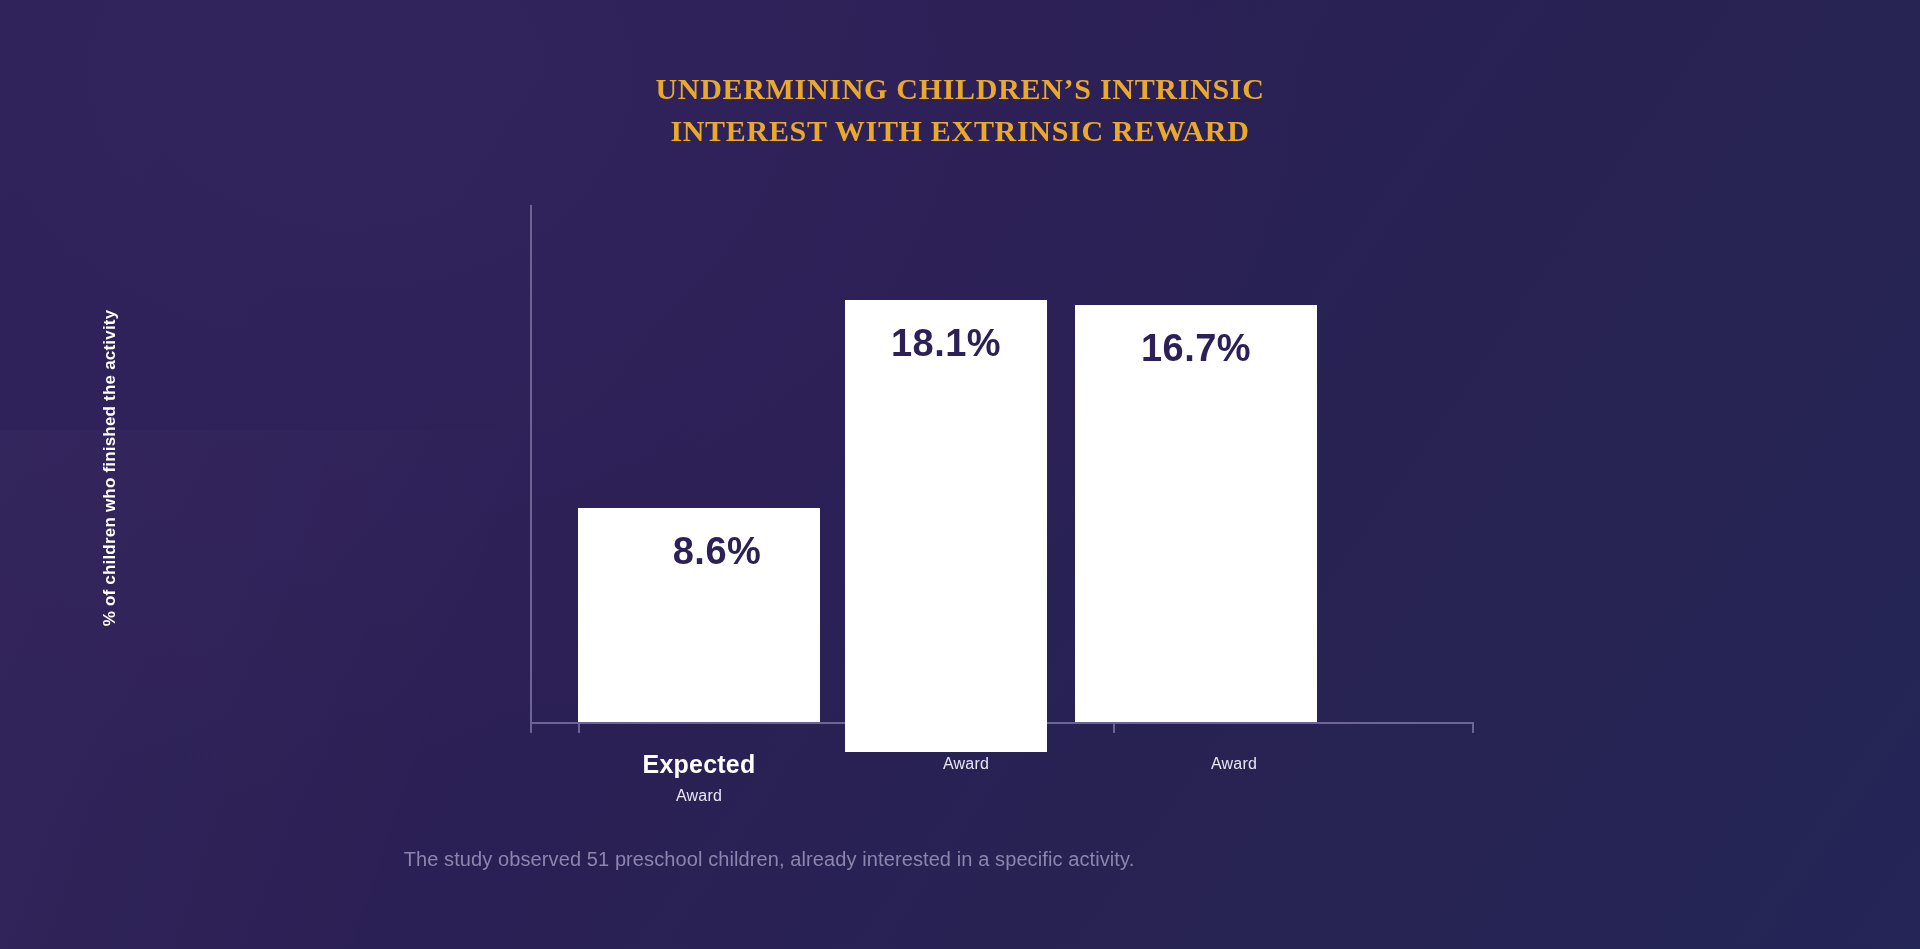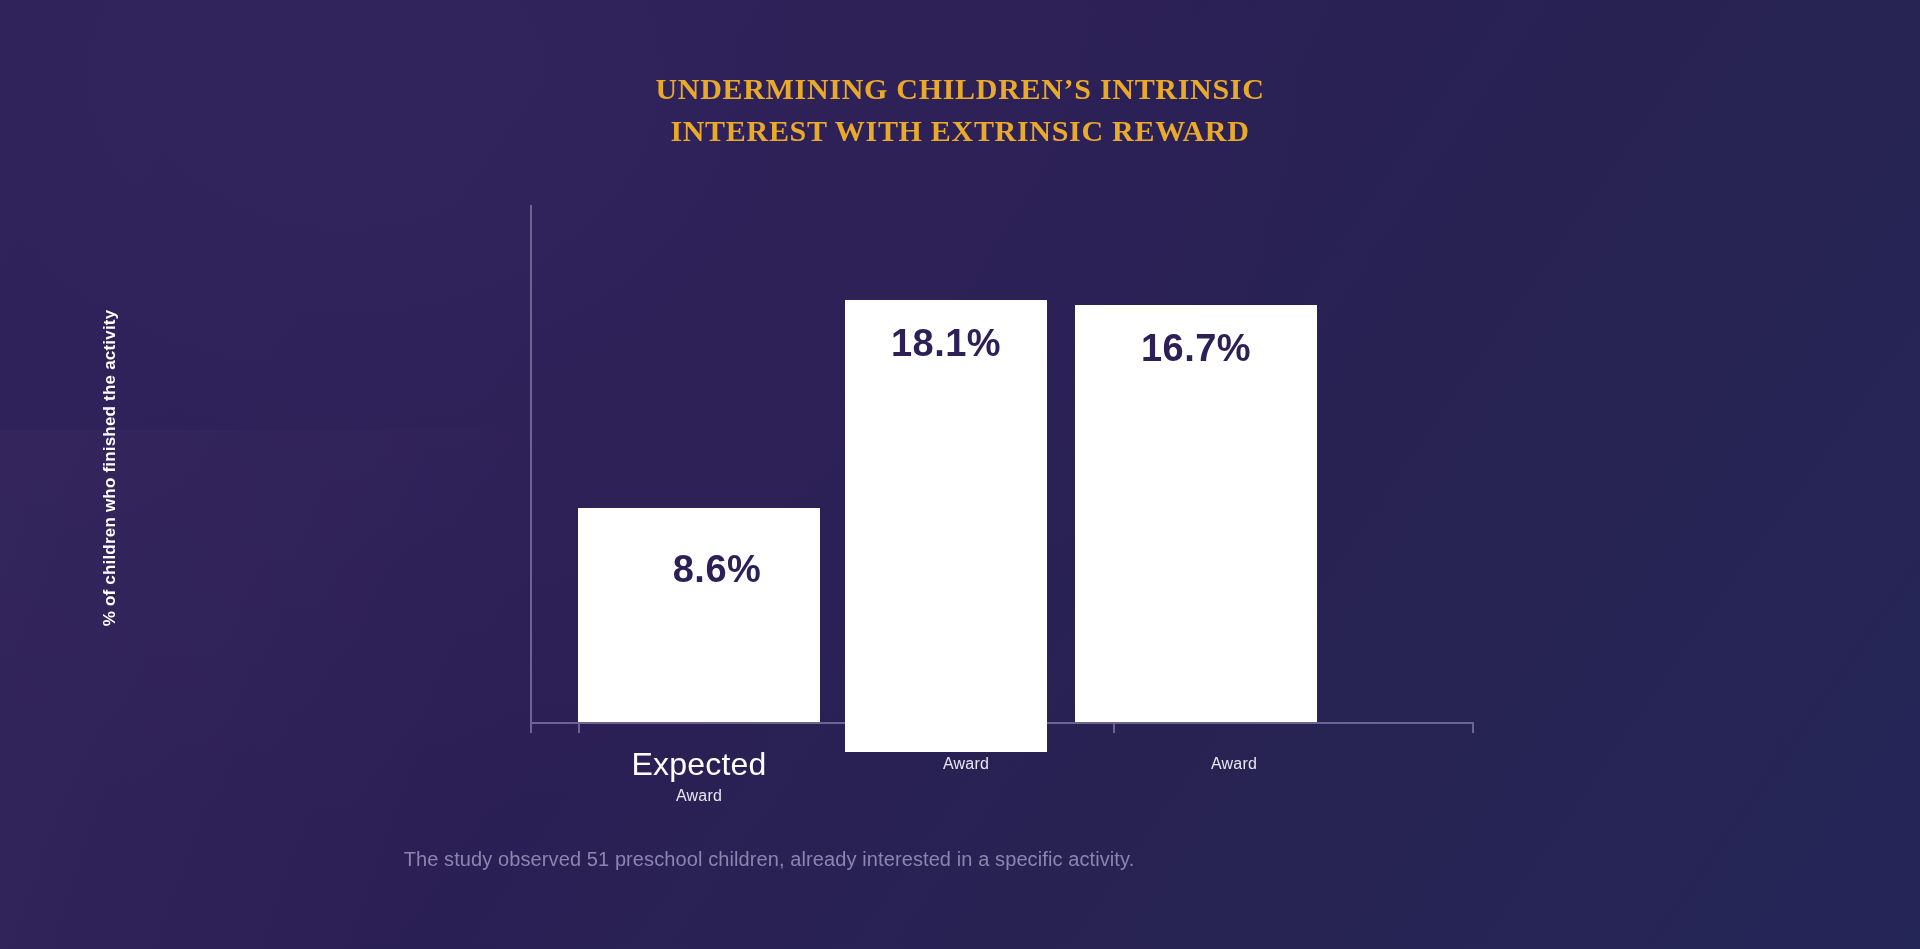--- a/index.html
+++ b/index.html
@@ -106,22 +106,22 @@
 
   
   .cat {
     position:absolute;
     top:748px;
     text-align:center;
   }
   .cat .l1 {
     display:block;
     color:#ffffff;
-    font-size:32px;
-    font-weight:normal;
+    font-size:25px;
+    font-weight:bold;
     line-height:32px;
     letter-spacing:0.2px;
   }
   .cat .l2 {
     display:block;
     color:#e9e6f2;
     font-size:16px;
     font-weight:normal;
     line-height:32px;
     letter-spacing:0.2px;
@@ -155,21 +155,21 @@
   <div id="yaxis"></div>
   <div id="xaxis"></div>
 
   <div class="tick" style="left:530px;"></div>
   <div class="tick" style="left:578px;"></div>
   <div class="tick" style="left:845px;"></div>
   <div class="tick" style="left:1113px;"></div>
   <div class="tick" style="left:1472px;"></div>
 
   <div class="bar" style="left:578px; top:508px; width:242px; height:214px;">
-    <div class="bar-value" style="top:40px;padding-left:36px;">8.6%</div>
+    <div class="bar-value" style="top:22px;padding-left:36px;">8.6%</div>
   </div>
 
   <div class="bar" style="left:845px; top:270px; width:202px; height:452px;margin-top:30px;">
     <div class="bar-value" style="top:22px;">18.1%</div>
   </div>
 
   <div class="bar" style="left:1075px; top:305px; width:242px; height:417px;">
     <div class="bar-value" style="top:22px;">16.7%</div>
   </div>
 

